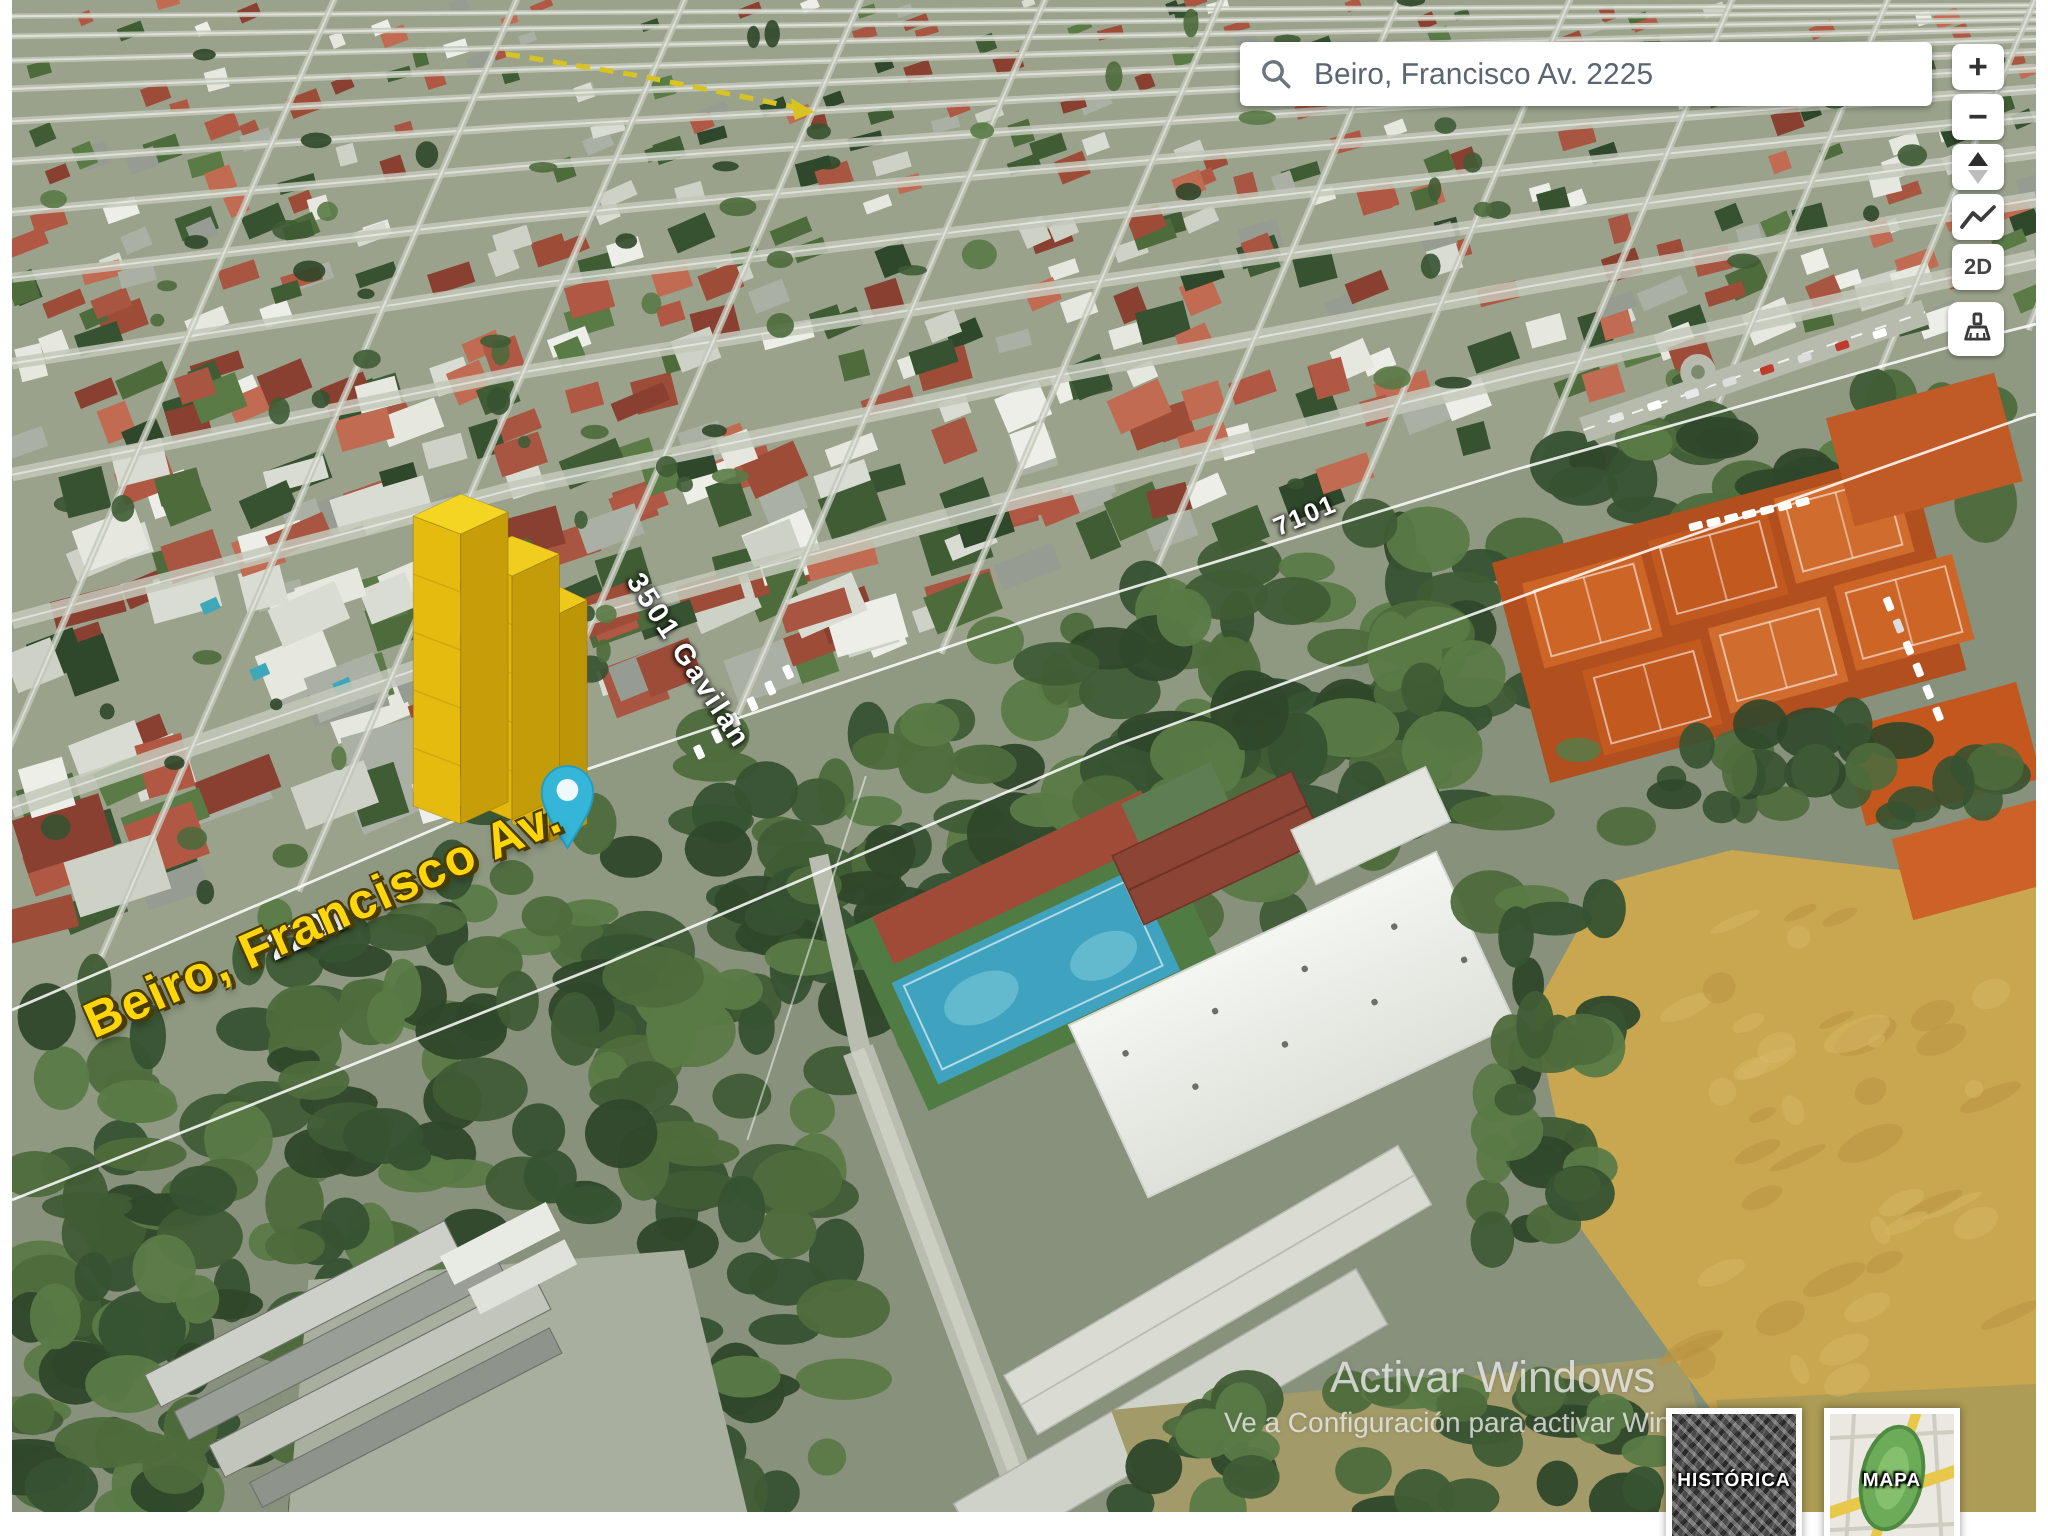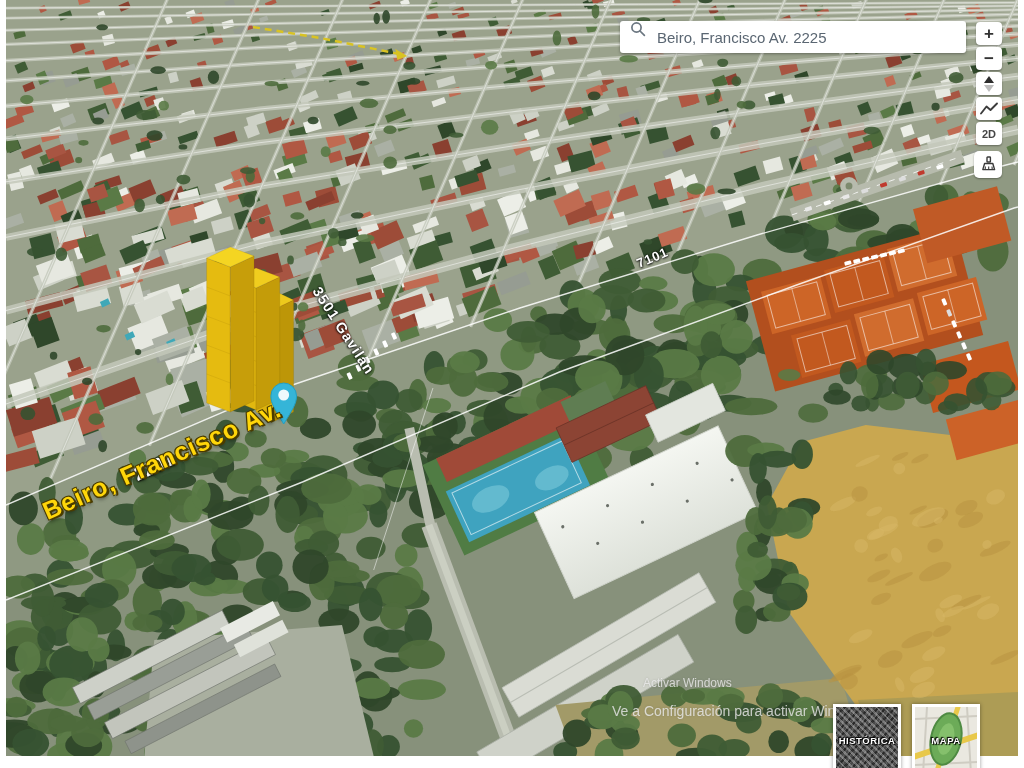--- a/index.html
+++ b/index.html
@@ -3,21 +3,21 @@
 <meta charset="utf-8">
 <style>
   html,body{margin:0;padding:0}
   body{width:1024px;height:768px;background:#ffffff;position:relative;overflow:hidden;
        font-family:"Liberation Sans",sans-serif}
   .map{position:absolute;left:6px;top:0;width:1012px;height:756px;overflow:hidden;background:#8a947e;z-index:0}
   .map svg{display:block}
 
   
   .searchbox{position:absolute;left:620px;top:21px;width:346px;height:32px;background:#fff;
-     border-radius:3px;box-shadow:0 1px 3px rgba(0,0,0,.35);display:flex;
+     border-radius:3px;box-shadow:0 1px 3px rgba(0,0,0,.35);display:flex;align-items:center;
      padding:0 10px;box-sizing:border-box;z-index:7}
   .searchbox input{border:none;outline:none;flex:1;font-size:15px;color:#5a6672;background:transparent;
      margin-left:9px;font-family:inherit}
 
   
   .ctrl-col{position:absolute;left:976px;top:22px;z-index:7;display:flex;flex-direction:column;gap:2px}
   .ctrl{width:26px;height:23px;background:#fff;border-radius:4px;box-shadow:0 1px 2px rgba(0,0,0,.35);
      display:flex;align-items:center;justify-content:center;font-size:17px;font-weight:bold;color:#333;
      cursor:pointer;user-select:none}
   .ctrl.small-label{font-size:11px;color:#444}
@@ -45,21 +45,21 @@
      text-shadow:0 0 2px #000,1px 1px 1px #000,-1px -1px 1px #000}
   .thumb-historica{left:833px;background:#4a4a4a;
      background-image:repeating-linear-gradient(45deg,rgba(255,255,255,.28) 0 2px,transparent 2px 5px),
                       repeating-linear-gradient(-45deg,rgba(0,0,0,.45) 0 2px,transparent 2px 6px),
                       repeating-linear-gradient(115deg,rgba(255,255,255,.12) 0 1px,transparent 1px 3px)}
   .thumb-mapa{left:912px;background:#b91c1c}
   .thumb-mapa svg{position:absolute;left:0;top:0;z-index:1}
 
   
   .wm{position:absolute;color:rgba(238,238,238,.78);z-index:5;pointer-events:none;text-shadow:0 0 2px rgba(80,80,80,.25)}
-  .wm1{left:643px;top:676px;font-size:12px}
+  .wm1{left:665px;top:676px;font-size:22px}
   .wm2{left:612px;top:703px;font-size:14px}
 </style>
 </head>
 <body>
 
 <div class="map">
   <svg id="scene" width="1012" height="756" viewBox="0 0 1024 756" preserveAspectRatio="none">
       <rect x="0" y="0" width="1024" height="756" fill="#87917b"></rect>
       <path d="M0,0 L1024,0 L1024,162 L1024,162 L960,179.16666666666666 L896,197.03333333333333 L832,214.9 L768,232.76666666666668 L704,252.03333333333333 L640,271.5 L576,290.96666666666664 L512,310.67692307692306 L448,332.0923076923077 L384,353.5076923076923 L320,374.9230769230769 L256,396.6923076923077 L192,423.7692307692308 L128,450.84615384615387 L64,477.9230769230769 L0,505 Z" fill="#9aa28c"></path>
       <path d="M0,505 L0,505 L64,477.9230769230769 L128,450.84615384615387 L192,423.7692307692308 L256,396.6923076923077 L320,374.9230769230769 L384,353.5076923076923 L448,332.0923076923077 L512,310.67692307692306 L576,290.96666666666664 L640,271.5 L704,252.03333333333333 L768,232.76666666666668 L832,214.9 L896,197.03333333333333 L960,179.16666666666666 L1024,162 L1024,207 L960,229 L896,251.4 L832,273.8 L768,296.6 L704,319.8 L640,343 L576,366.2 L512,392.3076923076923 L448,419.38461538461536 L384,446.46153846153845 L320,473.53846153846155 L256,499.3066666666667 L192,524.48 L128,549.6533333333333 L64,574.8266666666667 L0,600 Z" fill="#9aa58c" opacity="0.45"></path>

